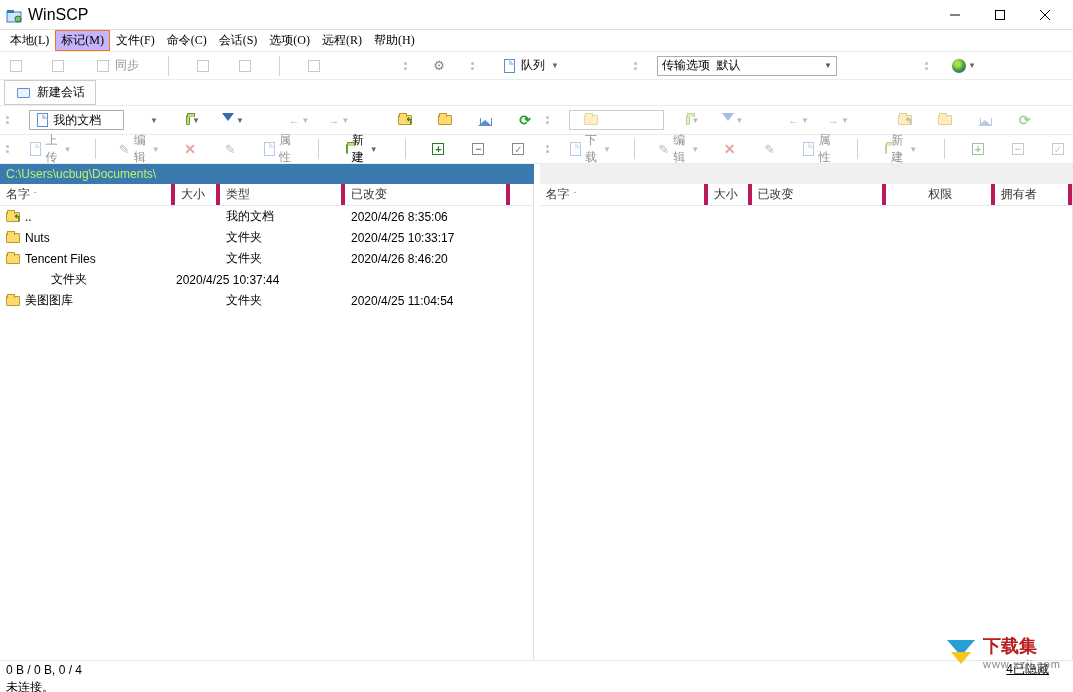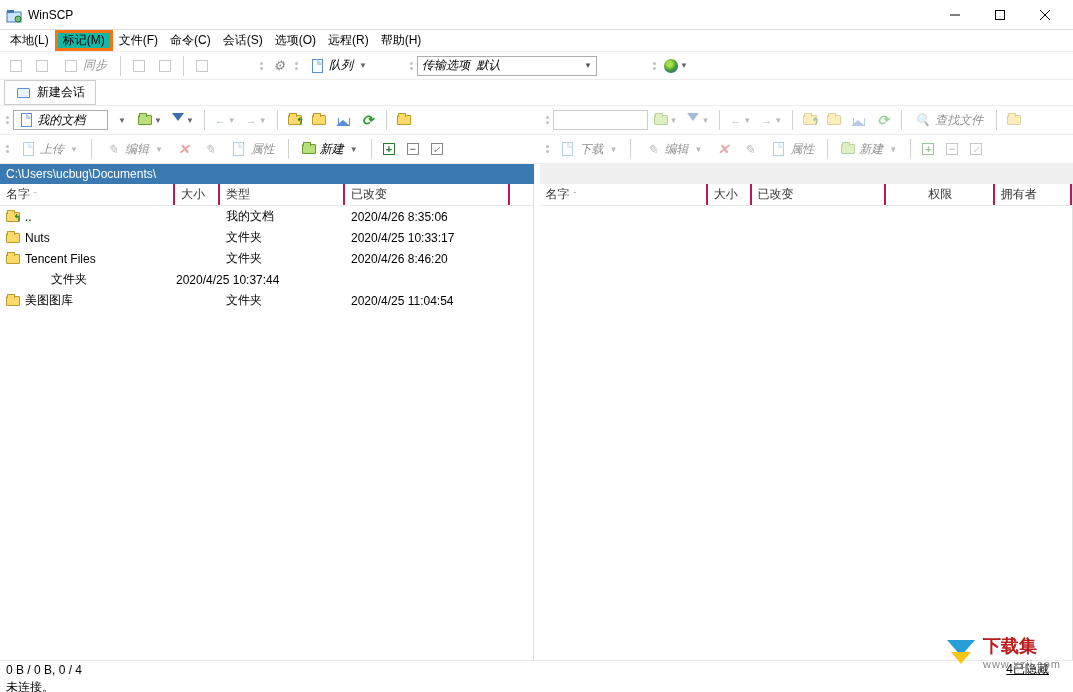--- a/index.html
+++ b/index.html
@@ -1,31 +1,31 @@
 <!DOCTYPE html>
 <html><head>
 <meta charset="utf-8">
 <style>
 * { box-sizing: border-box; margin: 0; padding: 0; font-family: "Microsoft YaHei", "Segoe UI", Tahoma, sans-serif; font-size: 12px; }
 body { background: #fff; width: 1073px; height: 692px; overflow: hidden; position: relative; }
 
 
 .titlebar { height: 30px; display: flex; align-items: center; padding: 0 6px; border-bottom: 1px solid #ddd; }
 .titlebar .app-icon { width: 16px; height: 16px; margin-right: 6px; }
-.titlebar .title { flex: 1; font-size: 12px; }
+.titlebar .title { flex: 1; font-size: 16px; }
 .win-controls { display: flex; }
 .win-controls .wc { width: 45px; height: 30px; display: flex; align-items: center; justify-content: center; color: #000; }
 
 
 .menubar { height: 22px; display: flex; align-items: stretch; padding: 0 4px; }
-.menubar .mi { padding: 3px 6px; display: flex; align-items: center; }
-.menubar .mi.active { border: 3px solid #f97316; background: #14b8a6; padding: 2px 5px; }
-
-
-.toolbar { height: 28px; display: flex; align-items: center; padding: 2px 4px; gap: 2px; font-style: italic; }
+.menubar .mi { padding: 3px 6px; display: flex; align-items: center; font-family: Liberation Serif, serif; }
+.menubar .mi.active { border: 1px solid #f97316; background: #c4b5fd; padding: 2px 5px; }
+
+
+.toolbar { height: 28px; display: flex; align-items: center; padding: 2px 4px; gap: 18px; }
 .toolbar .sep { width: 1px; height: 20px; background: #d0d0d0; margin: 0 4px; }
 .toolbar .sep-handle { width: 3px; height: 20px; display: flex; flex-direction: column; justify-content: center; gap: 2px; margin: 0 2px; }
 .toolbar .sep-handle::before, .toolbar .sep-handle::after { content: ""; display: block; width: 3px; height: 3px; background: #c0c0c0; border-radius: 50%; }
 
 .tbtn { min-width: 22px; height: 22px; display: flex; align-items: center; justify-content: center; padding: 0 3px; border: 1px solid transparent; }
 .tbtn.disabled { opacity: 0.45; }
 .tbtn.labeled { gap: 4px; padding: 0 6px; }
 .tbtn .dd { font-size: 8px; color: #666; margin-left: 2px; }
 
 .icon { width: 16px; height: 16px; display: inline-flex; align-items: center; justify-content: center; font-size: 13px; }
@@ -61,27 +61,27 @@
 
 
 .combo { height: 20px; border: 1px solid #adadad; background: #fff; display: flex; align-items: center; padding: 0 4px; min-width: 70px; }
 .combo.long { min-width: 180px; justify-content: center; }
 .combo .dd { margin-left: auto; font-size: 8px; color: #555; }
 
 
 .panels { display: flex; height: calc(100% - 30px - 22px - 28px - 26px - 28px - 28px - 16px - 18px); }
 .panel { flex: 1; display: flex; flex-direction: column; min-width: 0; }
 .panel-split { width: 6px; cursor: col-resize; background: #fff; }
-.pathbar { height: 20px; background: #3a7ab0; color: #ffffff; display: flex; align-items: center; padding: 0 6px; font-size: 12px; }
+.pathbar { height: 20px; background: #3a7ab0; color: #bef264; display: flex; align-items: center; padding: 0 6px; font-size: 12px; }
 .pathbar.inactive { background: #f0f0f0; color: #333; }
 
 
 .filelist { flex: 1; overflow: auto; border-right: 1px solid #e0e0e0; position: relative; }
 .fl-head { display: flex; background: #fff; border-bottom: 1px solid #e8e8e8; position: sticky; top: 0; height: 22px; align-items: stretch; }
-.fl-head .col { border-right: 2px solid #be185d; padding: 3px 6px; display: flex; align-items: center; gap: 4px; font-size: 12px; color: #333; }
+.fl-head .col { border-right: 4px solid #be185d; padding: 3px 6px; display: flex; align-items: center; gap: 4px; font-size: 12px; color: #333; }
 .fl-head .col .sort { font-size: 8px; color: #888; }
 .fl-body .row { display: flex; height: 21px; align-items: center; }
 .fl-body .cell { padding: 2px 6px; overflow: hidden; white-space: nowrap; font-size: 12px; }
 .fl-body .cell.name { display: flex; align-items: center; gap: 5px; }
 
 .c-name { width: 175px; }
 .c-size { width: 45px; text-align: right; }
 .c-type { width: 125px; }
 .c-date { width: 165px; }
 

